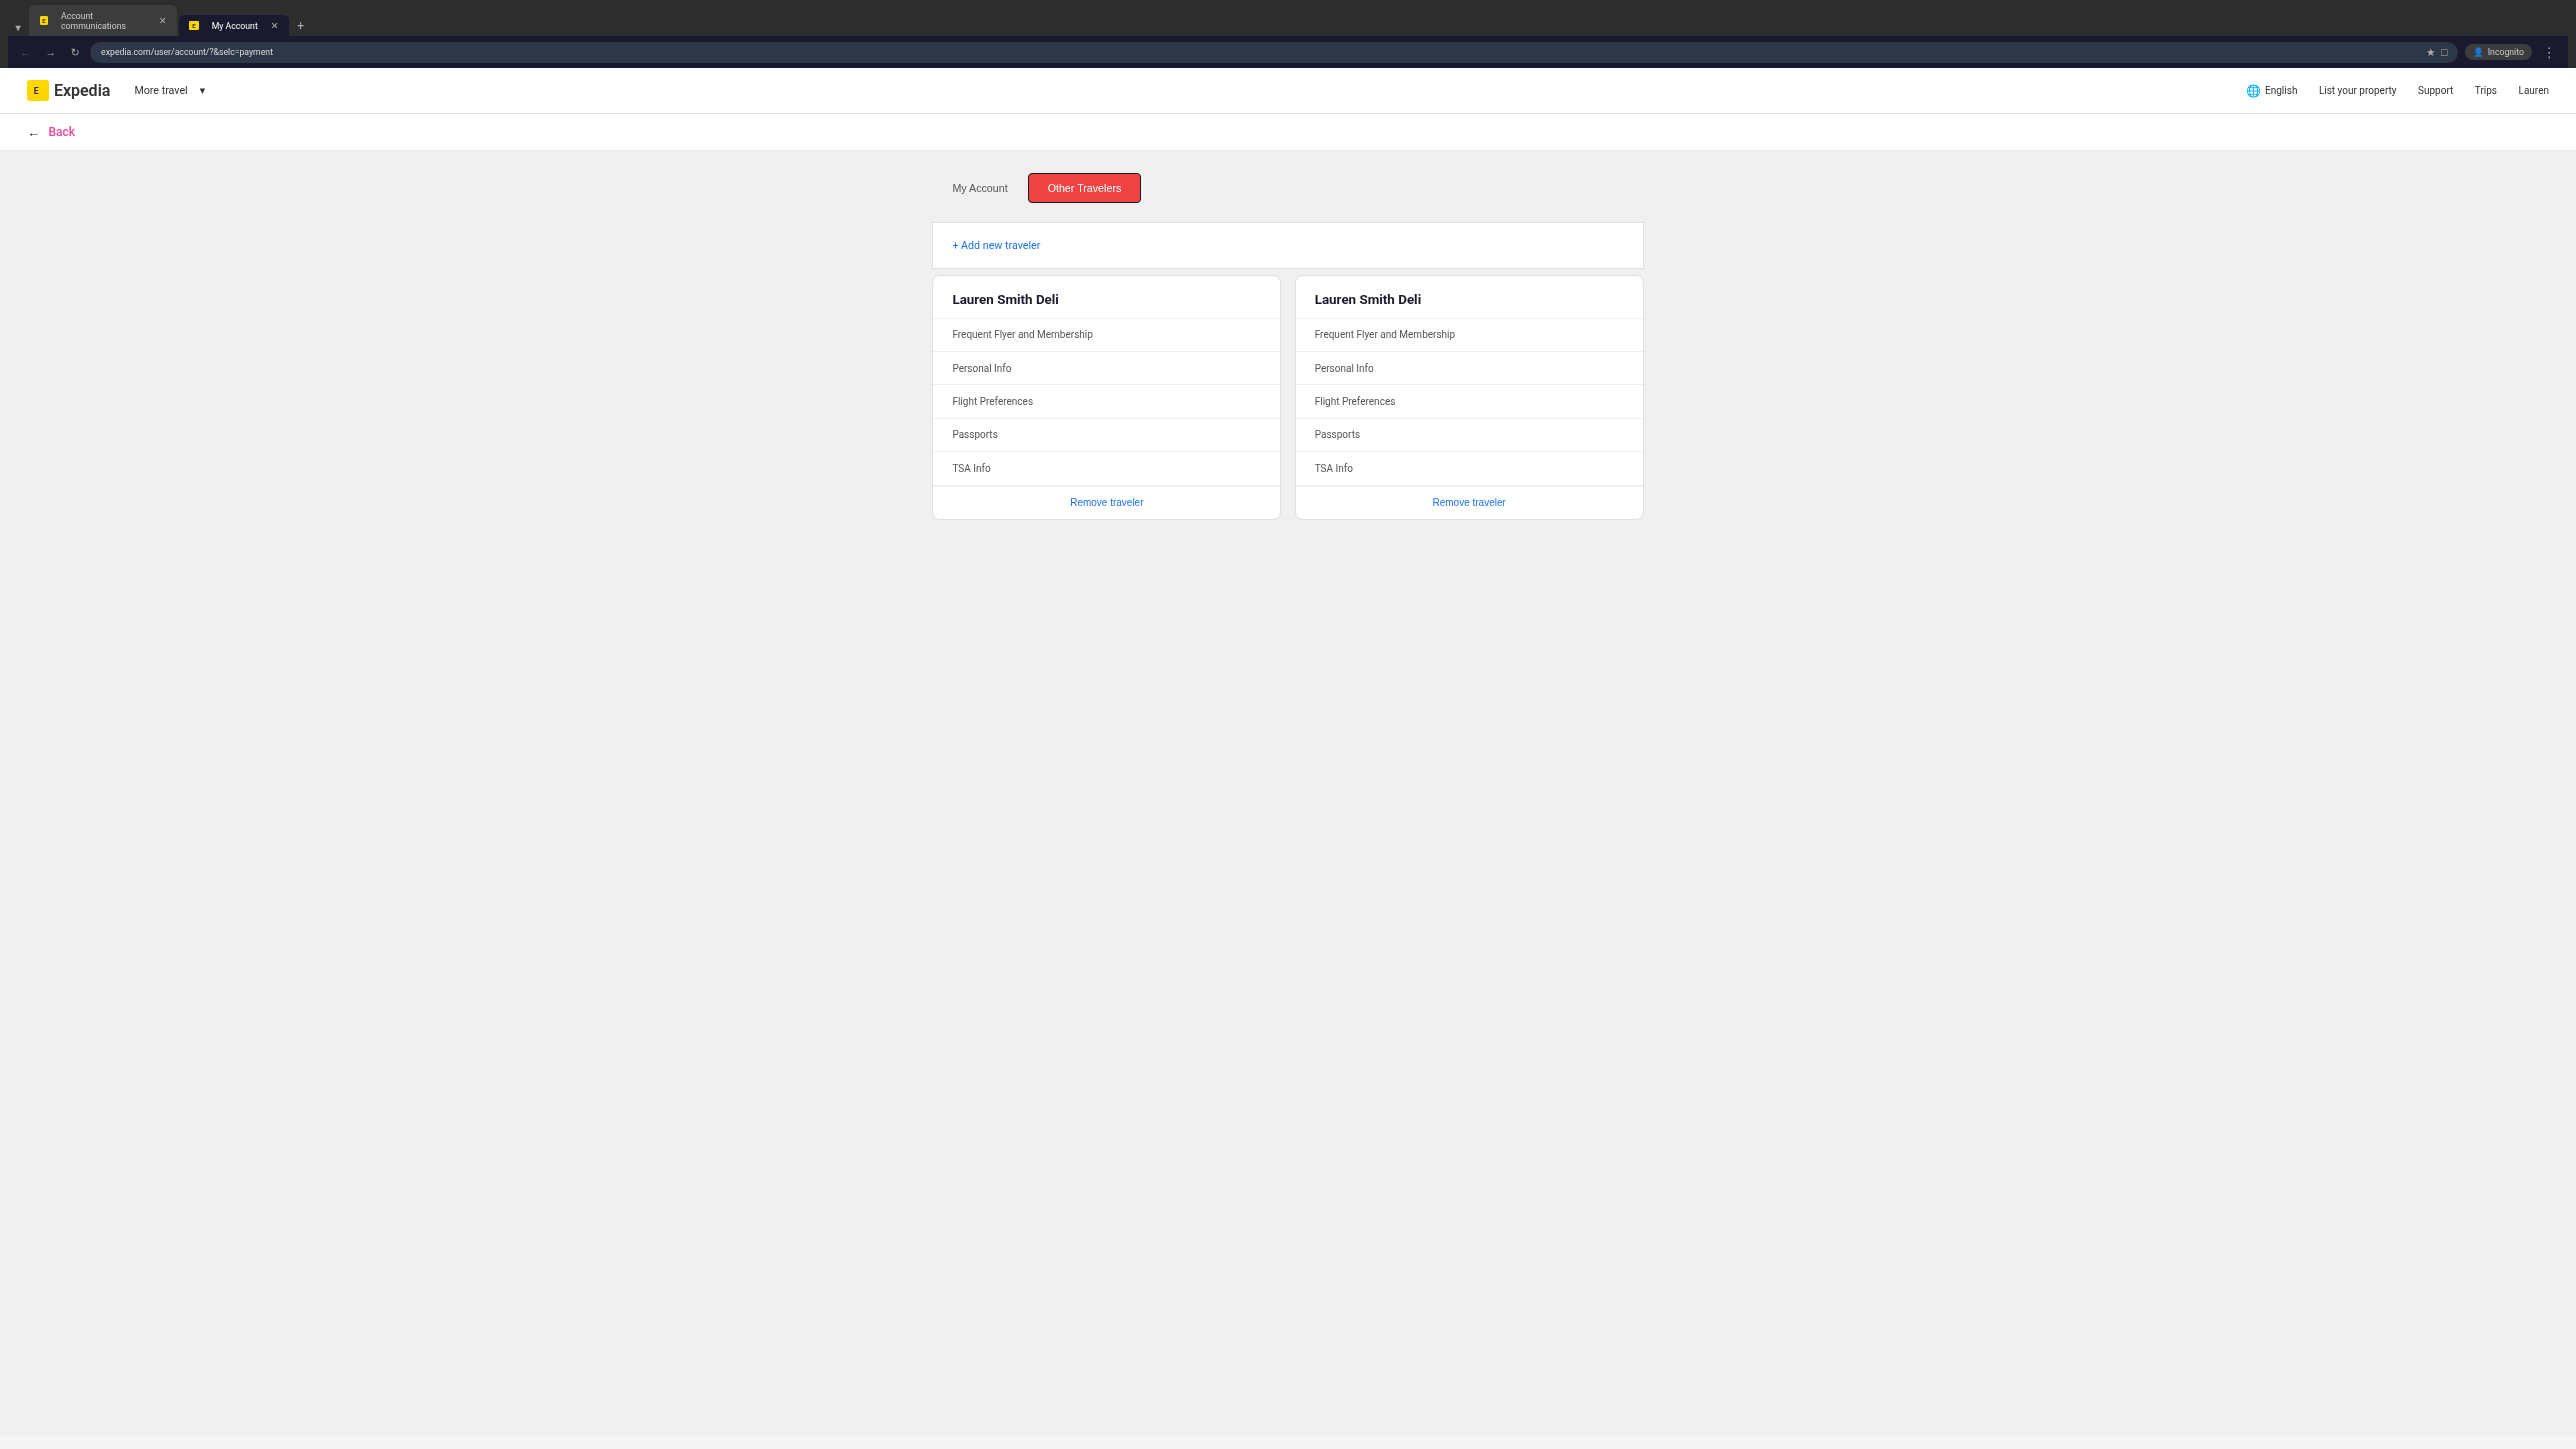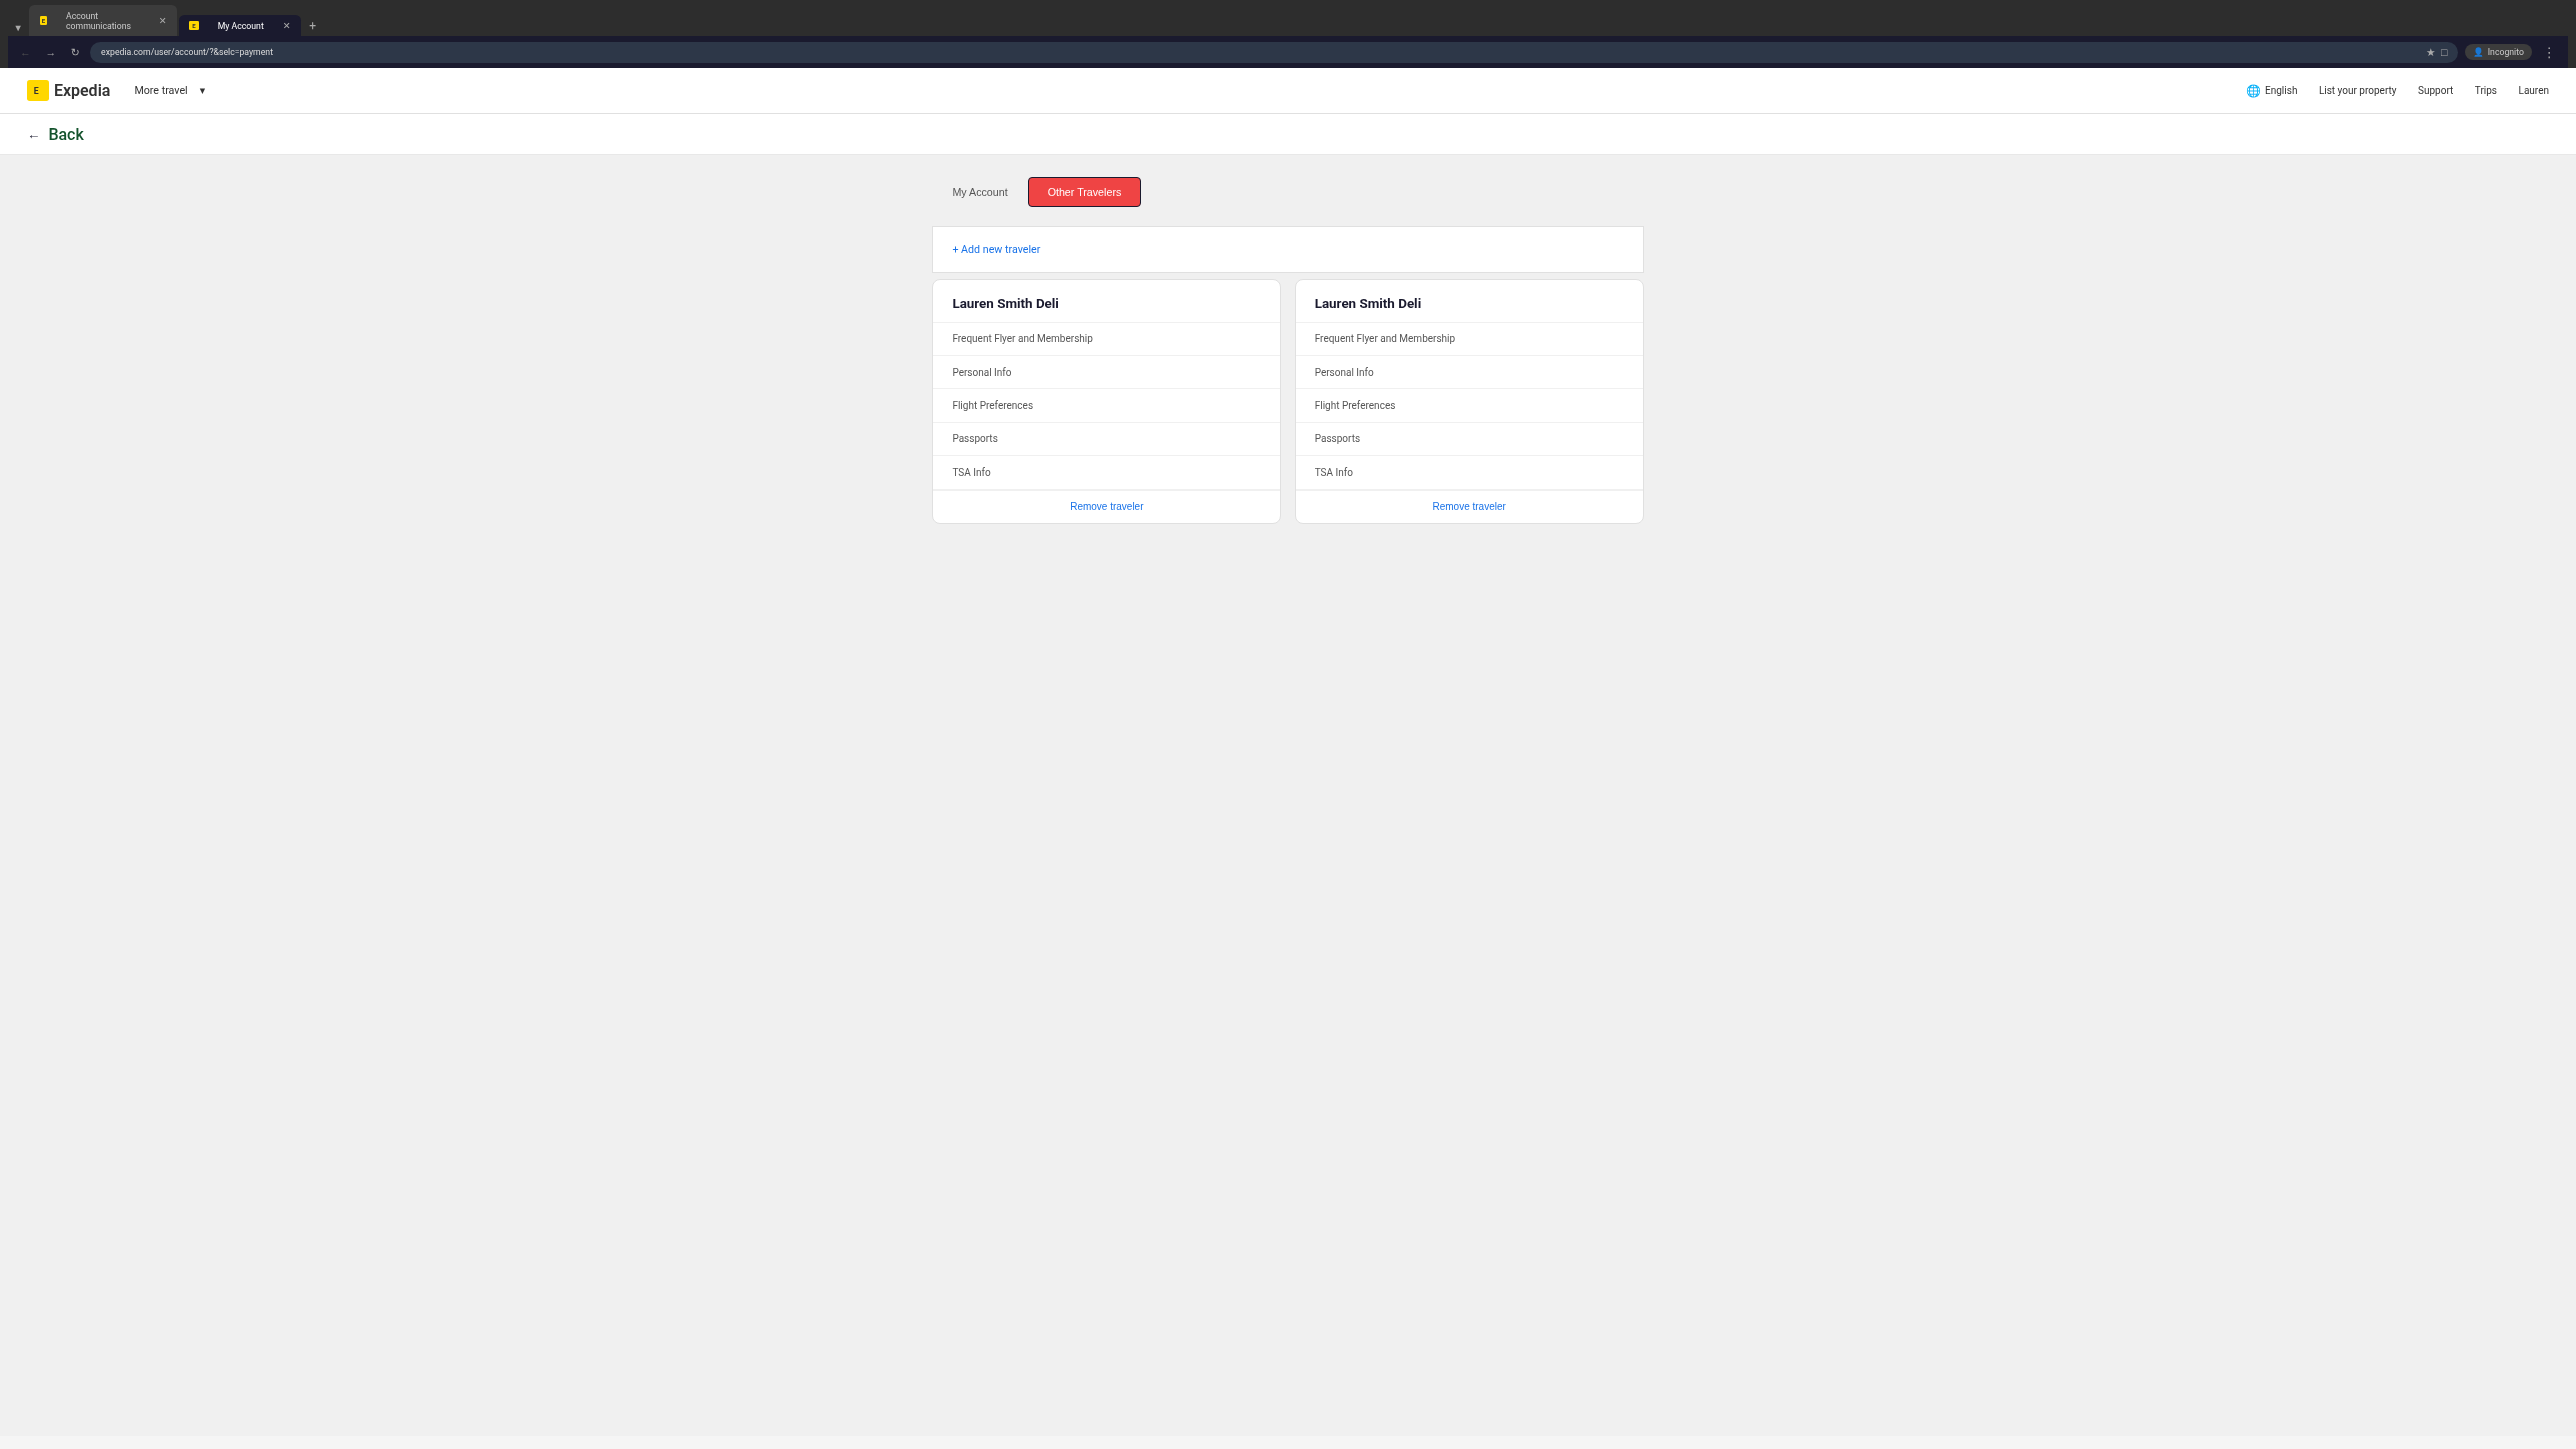--- a/index.html
+++ b/index.html
@@ -22,21 +22,21 @@
     }
     .tab-arrow {
       color: #aaa;
       padding: 2.7px 5.4px;
       font-size: 9.4px;
       cursor: pointer;
     }
     .tab {
       display: flex;
       align-items: center;
-      gap: 19px;
+      gap: 13px;
       padding: 5.4px 10.7px;
       border-radius: 5.4px 5.4px 0 0;
       font-size: 8.7px;
       cursor: pointer;
       min-width: 107px;
       max-width: 148px;
     }
     .tab.inactive {
       background: #3c3c3c;
       color: #ccc;
@@ -200,23 +200,23 @@
       align-items: center;
       gap: 8px;
       border-bottom: 0.7px solid #e8e8e8;
     }
     .back-arrow {
       font-size: 13.4px;
       color: #1a1a2e;
       cursor: pointer;
     }
     .back-label {
-      font-size: 16px;
+      font-size: 12px;
       font-weight: 500;
-      color: #14532d;
+      color: #ec4899;
     }
 
     
     .main-content {
       max-width: 738px;
       margin: 0 auto;
       padding: 21.5px 13.4px;
     }
 
     

